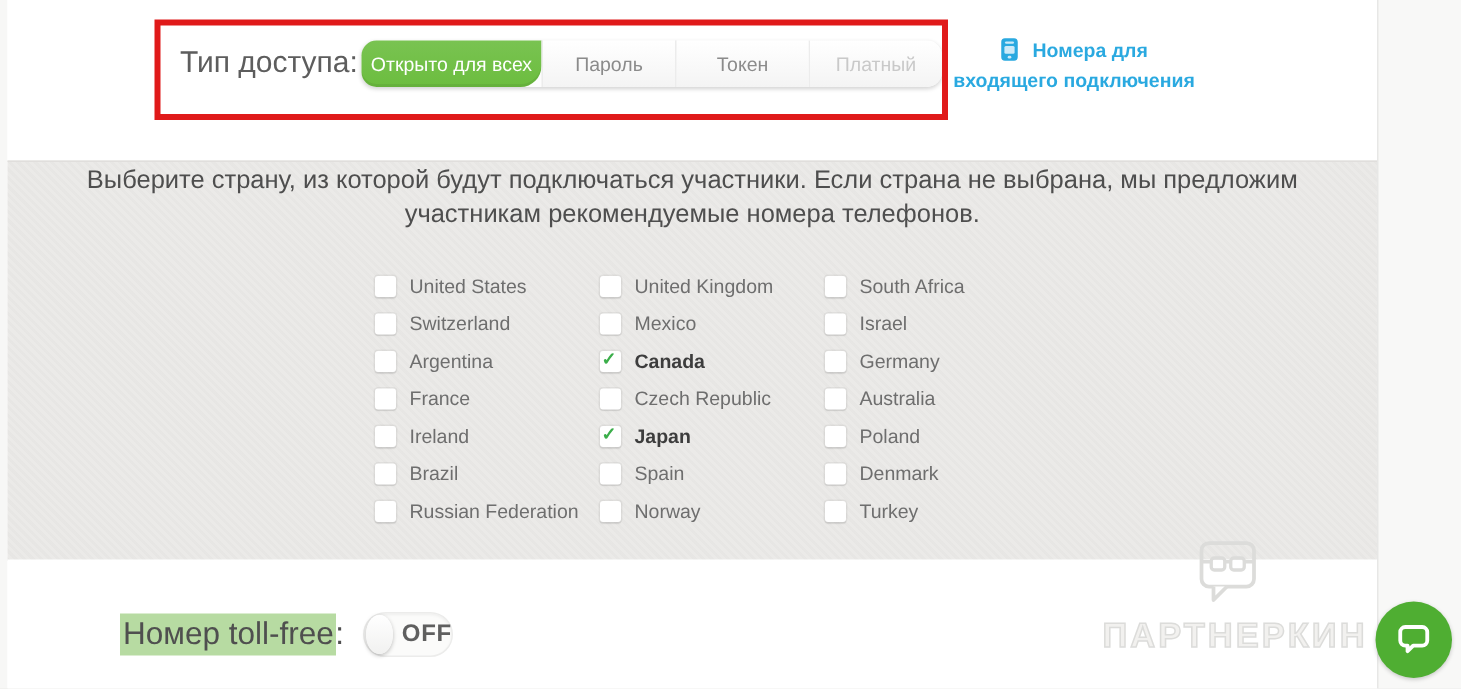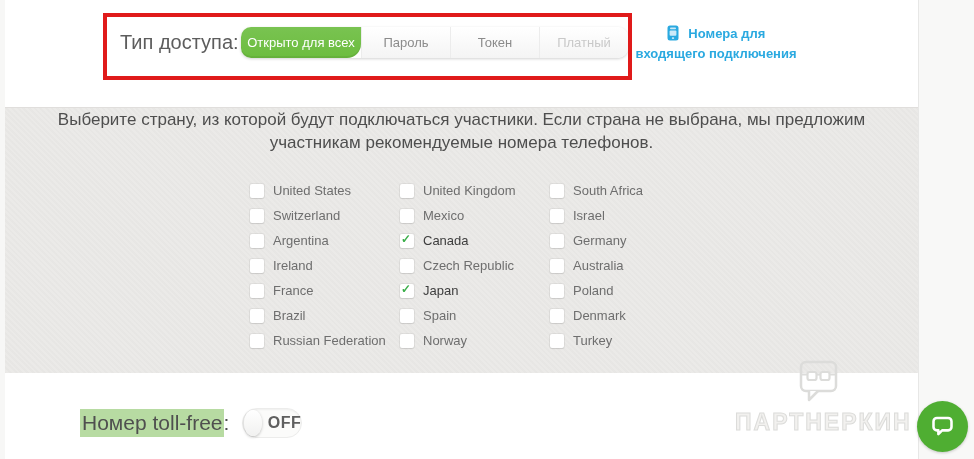--- a/index.html
+++ b/index.html
@@ -67,21 +67,21 @@
   .country-row{height:25px;display:flex;align-items:center;}
   .cbx{
     width:14px;height:14px;border-radius:2px;background:#fff;
     box-shadow:0 0 0 1px rgba(0,0,0,.05), 0 1px 1px rgba(0,0,0,.08);
     margin-right:9px;position:relative;cursor:pointer;flex:0 0 14px;
   }
   .cbx .tick{
     position:absolute;left:1px;top:-2px;font-size:12px;font-weight:bold;color:#3bae4a;
   }
   .country-label{font-size:13px;color:#6e6e6e;cursor:pointer;}
-  .country-row.checked .country-label{font-weight:normal;color:#3d3d3d;}
+  .country-row.checked .country-label{font-weight:bold;color:#3d3d3d;}
 
   
   .watermark{
     position:absolute;left:722px;top:359px;display:flex;align-items:center;z-index:3;
     pointer-events:none;
     flex-direction:column;
   }
   .watermark-text{
     font-size:23px;font-weight:bold;letter-spacing:2px;margin-left:8px;
     color:#f2f1ef;-webkit-text-stroke:1px #dcdcda;
@@ -151,25 +151,25 @@
           <div class="country-row">
             <div class="cbx"></div>
             <span class="country-label">Switzerland</span>
           </div>
           <div class="country-row">
             <div class="cbx"></div>
             <span class="country-label">Argentina</span>
           </div>
           <div class="country-row">
             <div class="cbx"></div>
+            <span class="country-label">France</span>
+          </div>
+          <div class="country-row">
+            <div class="cbx"></div>
             <span class="country-label">Ireland</span>
-          </div>
-          <div class="country-row">
-            <div class="cbx"></div>
-            <span class="country-label">France</span>
           </div>
           <div class="country-row">
             <div class="cbx"></div>
             <span class="country-label">Brazil</span>
           </div>
           <div class="country-row">
             <div class="cbx"></div>
             <span class="country-label">Russian Federation</span>
           </div>
         </div>

